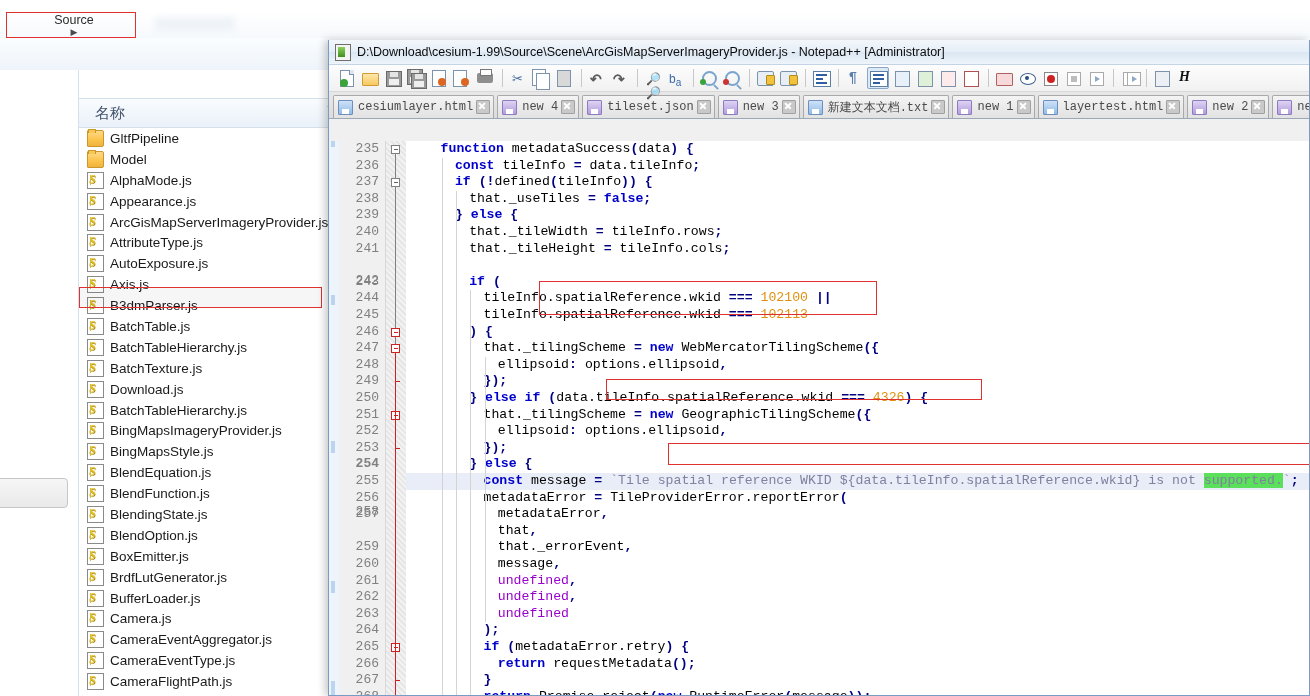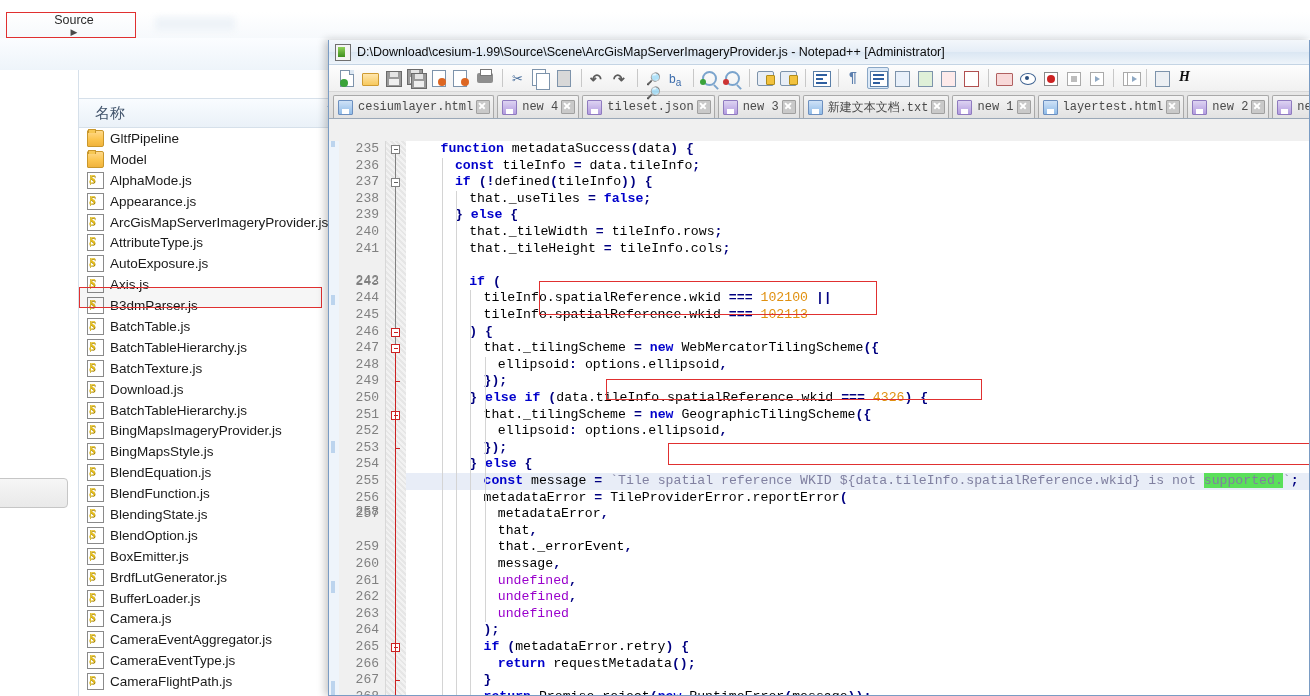--- a/index.html
+++ b/index.html
@@ -503,21 +503,21 @@
         <div class="ln" style="top: 149.4px;">244</div>
         <div class="ln" style="top: 166px;">245</div>
         <div class="ln" style="top: 182.6px;">246</div>
         <div class="ln" style="top: 199.2px;">247</div>
         <div class="ln" style="top: 215.8px;">248</div>
         <div class="ln" style="top: 232.4px;">249</div>
         <div class="ln" style="top: 249px;">250</div>
         <div class="ln" style="top: 265.6px;">251</div>
         <div class="ln" style="top: 282.2px;">252</div>
         <div class="ln" style="top: 298.8px;">253</div>
-        <div class="ln" style="top: 315.4px;">254</div>
+        <div class="ln" style="top: 315.4px; font-weight: bold;">254</div>
         <div class="ln" style="top: 332px;">255</div>
         <div class="ln" style="top: 348.6px;">256</div>
         <div class="ln" style="top: 365.2px;">257</div>
         <div class="ln" style="top: 363px;">258</div>
         <div class="ln" style="top: 398.4px;">259</div>
         <div class="ln" style="top: 415px;">260</div>
         <div class="ln" style="top: 431.6px;">261</div>
         <div class="ln" style="top: 448.2px; margin-left: 36px;">262</div>
         <div class="ln" style="top: 464.8px;">263</div>
         <div class="ln" style="top: 481.4px;">264</div>

